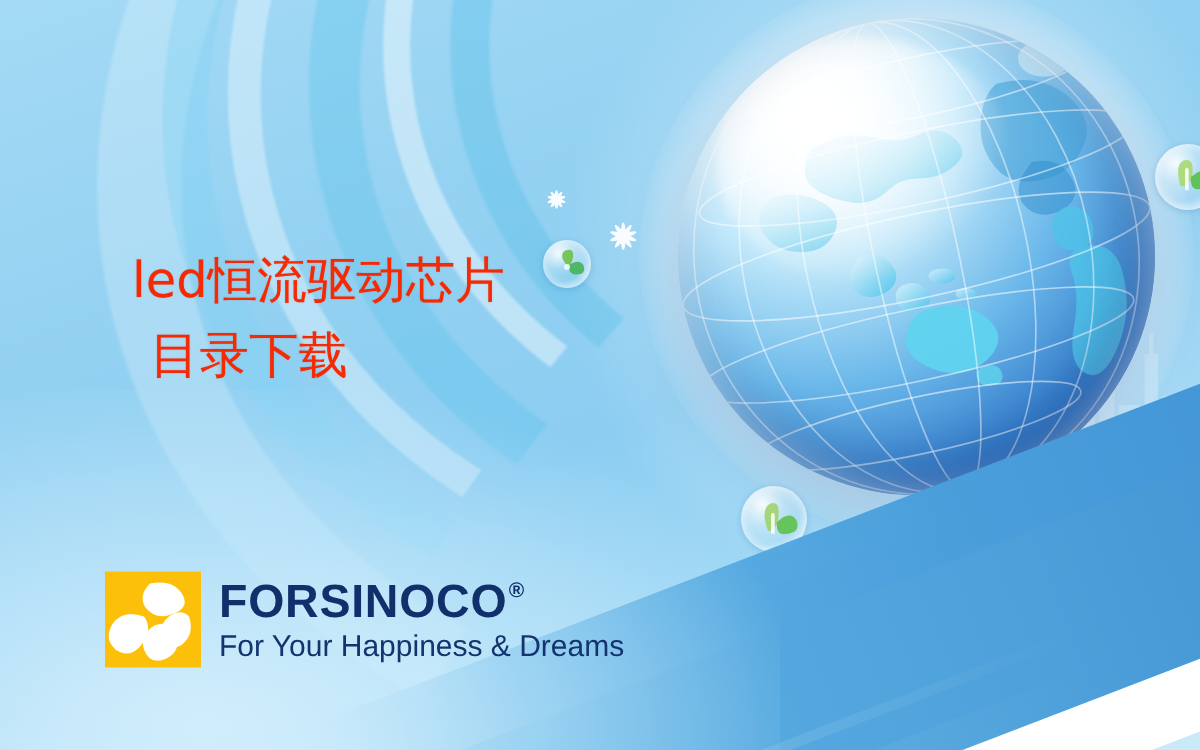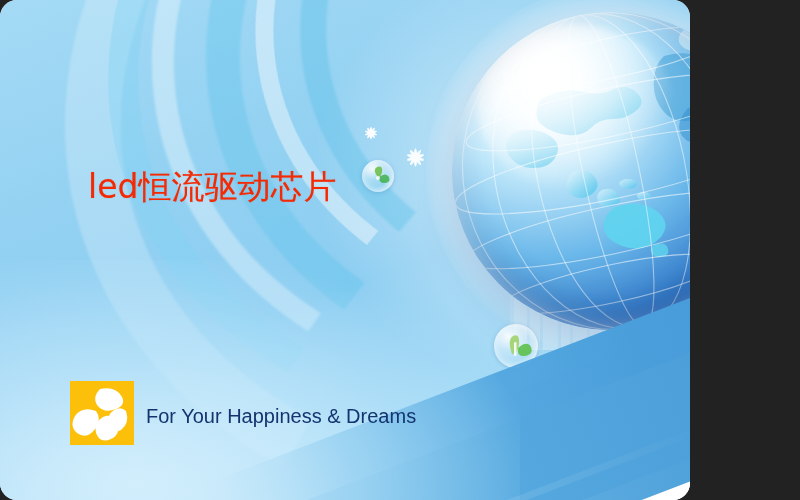--- a/index.html
+++ b/index.html
@@ -2,26 +2,25 @@
 <html><head>
 <meta charset="utf-8">
 <style>
   html, body {
     margin: 0;
     padding: 0;
     background: #222;
   }
   #stage {
     position: relative;
-    width: 690px;
+    width: 800px;
     height: 500px;
     overflow: hidden;
     font-family: "Liberation Sans", sans-serif;
     background: #e5e5e5;
-    border-radius: 17px;
   }
 
   
   .bg-base {
     position: absolute;
     inset: 0;
     background:
       radial-gradient(circle at 76% 34%, rgba(255,255,255,0.55) 0%, rgba(255,255,255,0.0) 34%),
       linear-gradient(160deg, #a4daf5 0%, #95d2f2 28%, #8ccdf1 55%, #a8dcf6 78%, #cbeaf9 100%);
   }
@@ -450,31 +449,36 @@
   <div class="band band-purple"></div>
   <div class="band band-blue-1"></div>
   <div class="band band-white-1"></div>
   <div class="band band-white-2"></div>
   <div class="band band-grey"></div>
   <div class="band band-blue-2"></div>
   <div class="haze"></div>
 
   <div class="headline">
     <span>led恒流驱动芯片</span>
+    <span class="line2">目录下载</span>
   </div>
 
   <div class="logo">
     <div class="logo-mark">
       <svg viewBox="0 0 64 64">
         <g fill="#ffffff">
           <path d="M30 8 q16 -3 22 8 q4 8 -6 12 q-12 5 -19 -4 q-5 -8 3 -16 z"></path>
           <path d="M56 30 q4 12 -5 19 q-8 5 -12 -4 q-4 -10 5 -16 q7 -4 12 1 z"></path>
           <path d="M33 36 q10 -4 14 6 q4 11 -6 16 q-11 5 -15 -6 q-3 -10 7 -16 z"></path>
           <path d="M26 30 q6 8 -1 18 q-8 11 -18 4 q-8 -7 -2 -17 q7 -10 21 -5 z"></path>
         </g>
       </svg>
     </div>
     <div class="logo-text">
+      <div class="logo-name">
+        <span>FORSINOCO</span>
+        <span class="logo-reg">®</span>
+      </div>
       <div class="logo-tagline">For Your Happiness &amp; Dreams</div>
     </div>
   </div>
 
 </div>
 
 </body></html>

